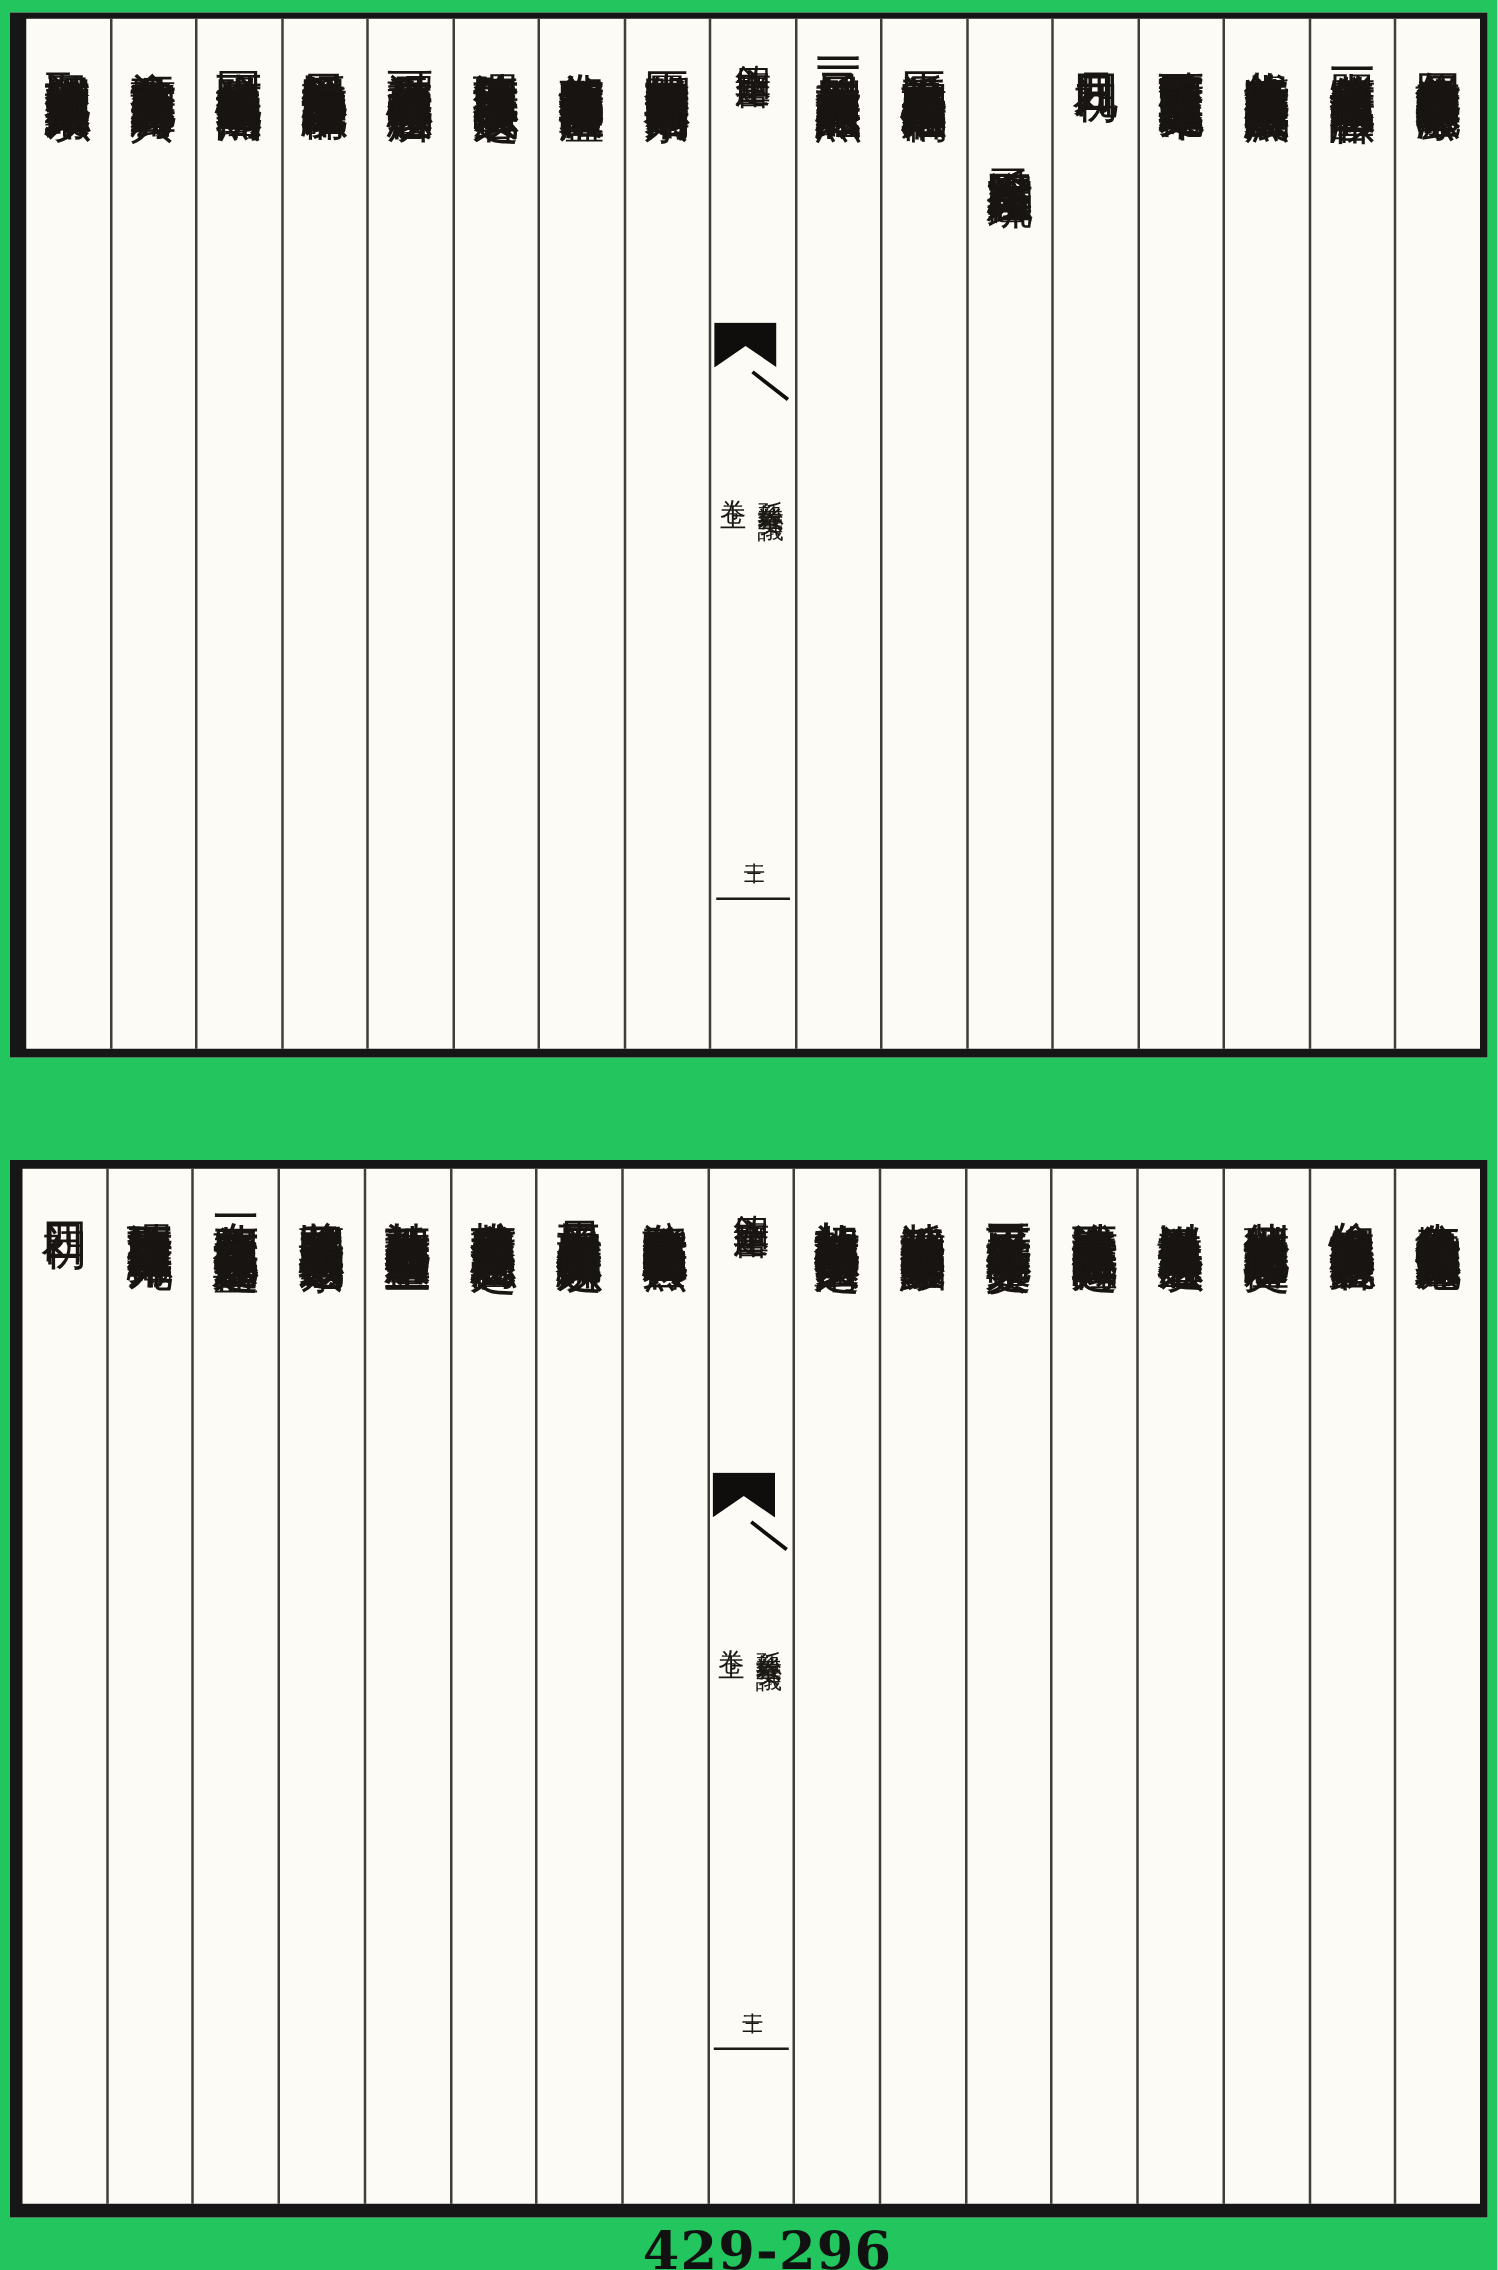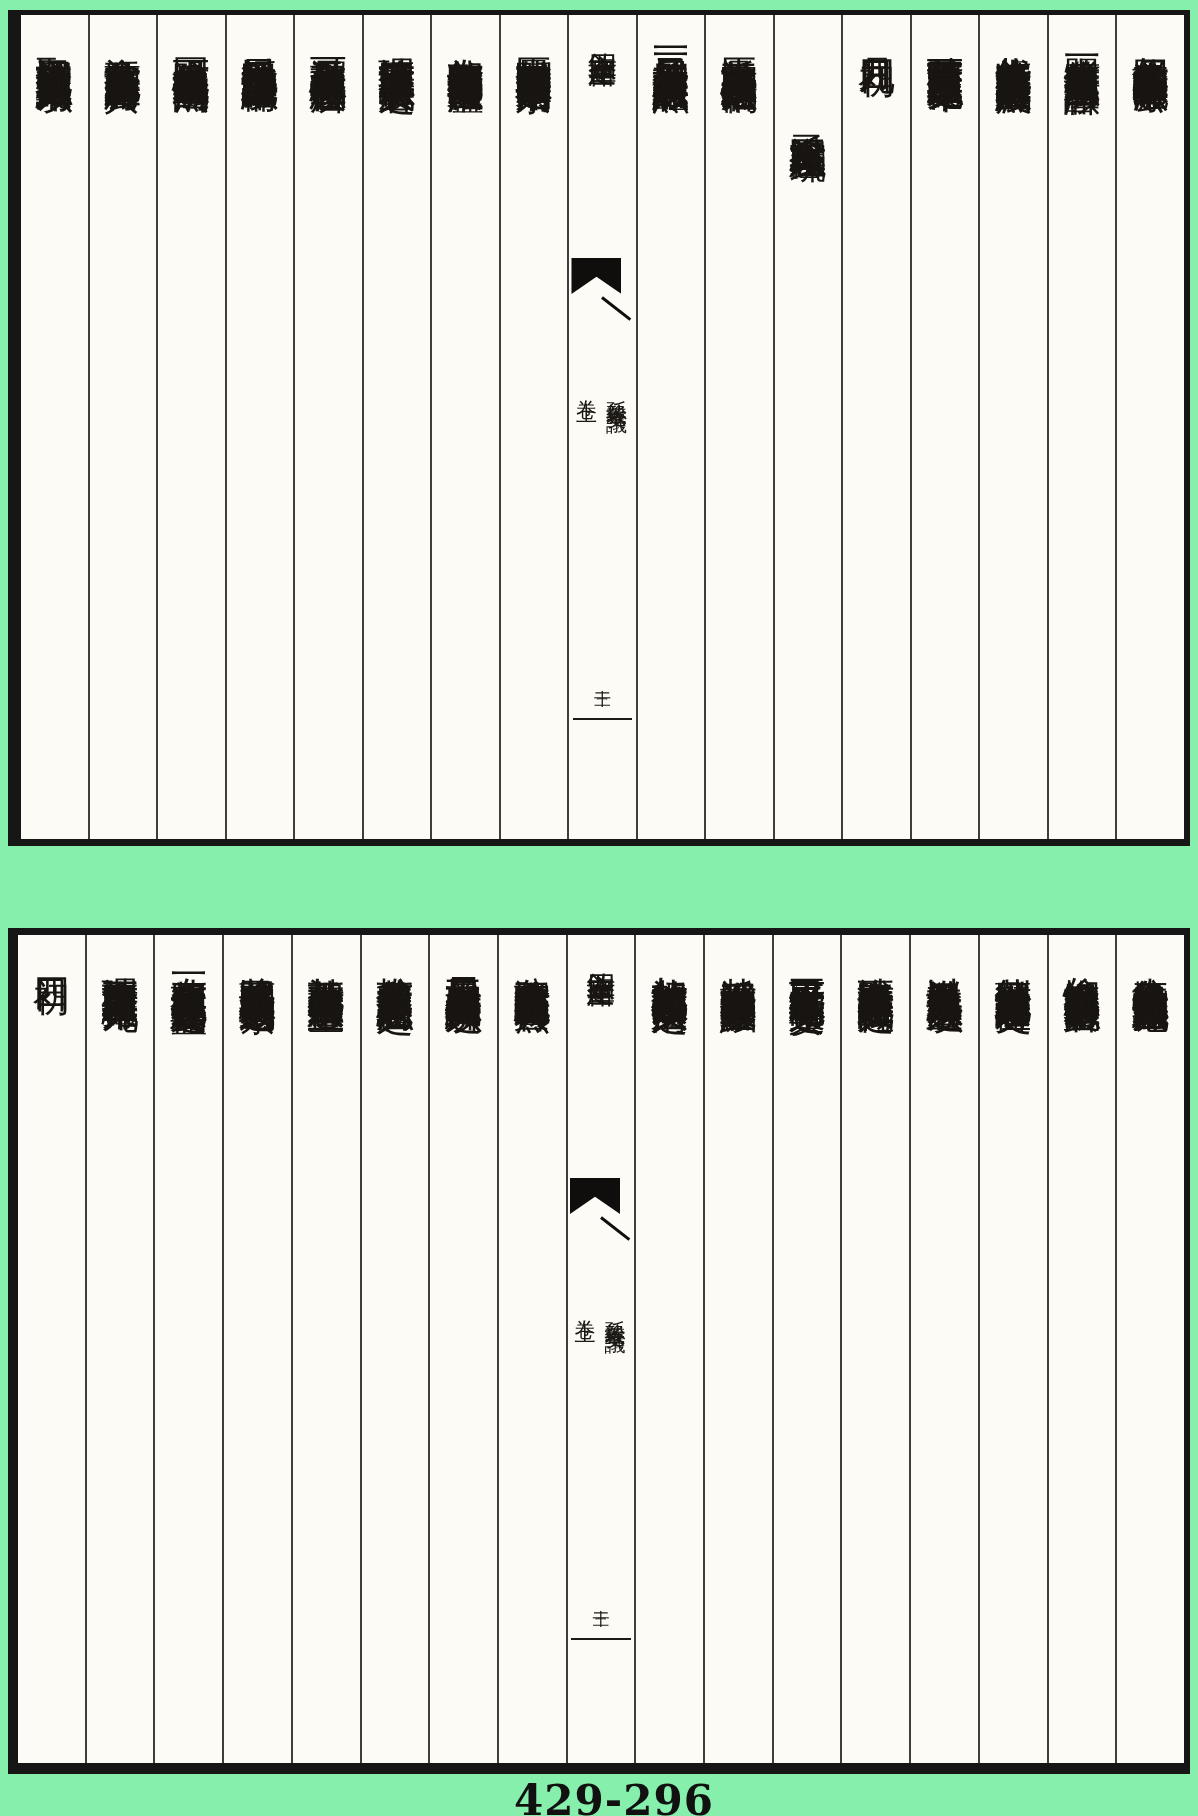--- a/index.html
+++ b/index.html
@@ -1,21 +1,21 @@
 <!DOCTYPE html>
 <html><head>
 <meta charset="utf-8">
 <style>
   html, body {
     margin: 0; padding: 0;
     width: 1198px; height: 1816px;
     background: #ffffff;
     font-family: "DejaVu Serif", "Liberation Serif", serif;
   }
-  .sheet { position: relative; width: 1198px; height: 1816px; background: #86efac; overflow: hidden; }
+  .sheet { position: relative; width: 1198px; height: 1816px; background: #22c55e; overflow: hidden; }
 
   .page {
     position: absolute; left: 8px; width: 1182px;
     background: #fcfbf6;
     border: 6px solid #161616;
     box-sizing: border-box;
     display: flex; flex-direction: row-reverse;
   }
   #page-top   { top: 10px;  height: 836px; border-top-width: 5px; border-left-width: 13px; border-bottom-width: 7px; }
   #page-bottom{ top: 928px; height: 846px; border-top-width: 7px; border-left-width: 10px; border-bottom-width: 11px; }

